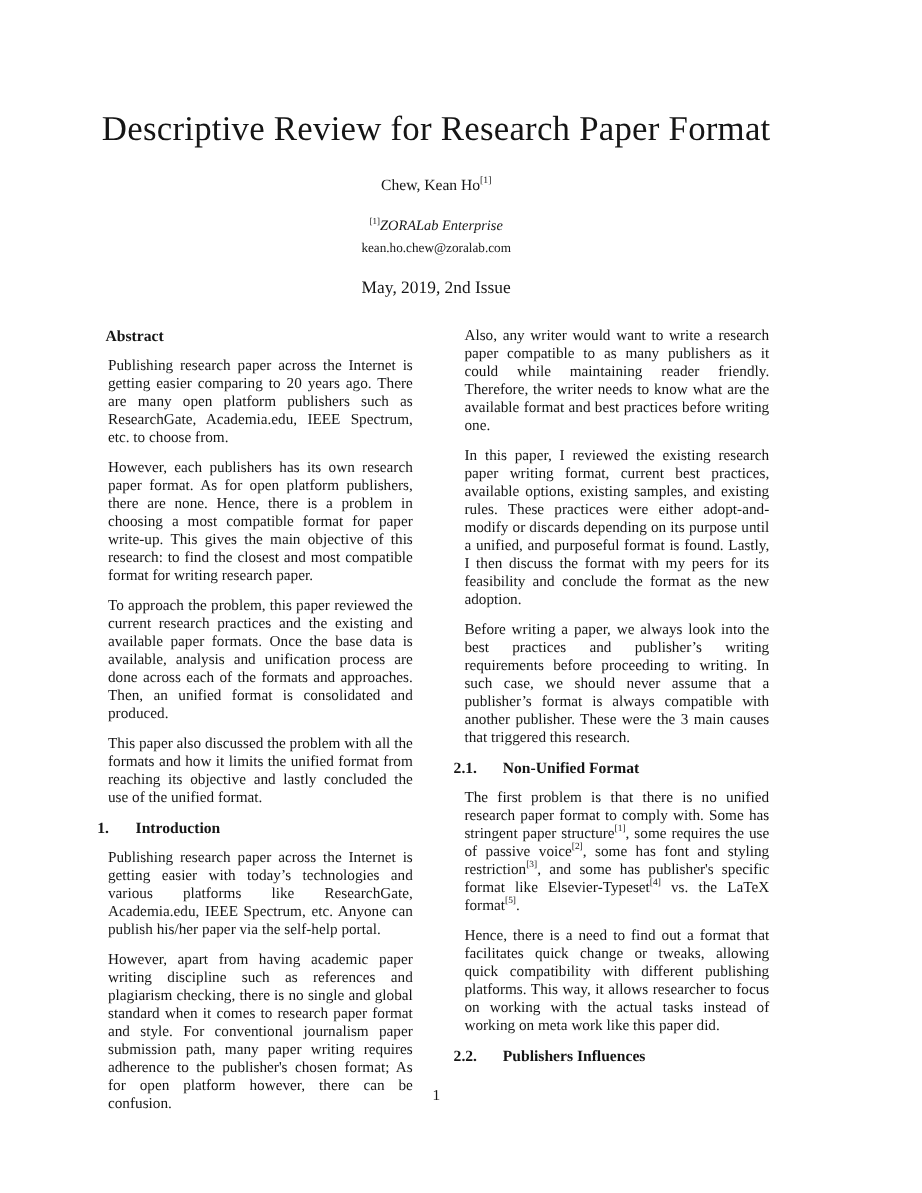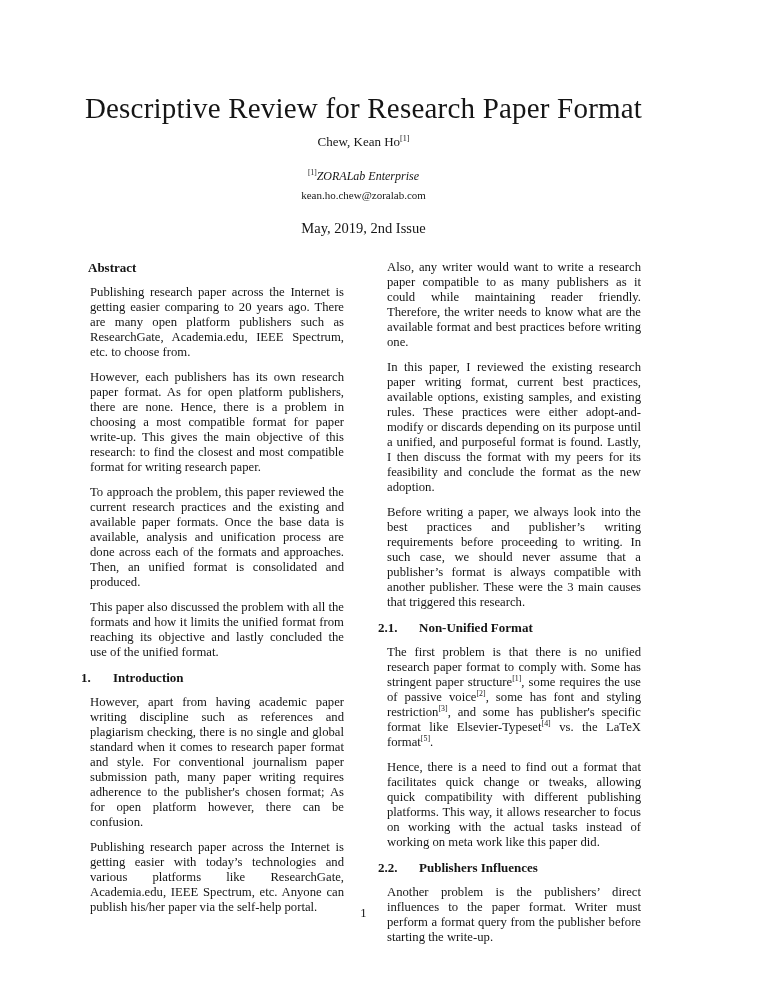--- a/index.html
+++ b/index.html
@@ -16,21 +16,21 @@
     position: relative;
     overflow: hidden;
   }
 
   
   .paper-header { text-align: center; padding-top: 90px; }
   .paper-title {
     font-size: 29px; font-weight: 400; line-height: 36px;
     letter-spacing: 0.2px;
   }
-  .author-line { margin-top: 8px; font-size: 13px; line-height: 16px; }
+  .author-line { margin-top: 20px; font-size: 13px; line-height: 16px; }
   .affiliation-line {
     margin-top: 17px; font-size: 12px; line-height: 19px;
     font-style: italic;
   }
   .affiliation-line sup { font-style: normal; }
   .email-line {
     margin-top: 3px;
     font-family: Liberation Serif, serif;
     font-size: 11px; line-height: 13px;
     color: var(--text, #151515);
@@ -86,35 +86,34 @@
   <div class="columns">
 
     <div class="col">
       <h2 class="section-heading plain">Abstract</h2>
       <p>Publishing research paper across the Internet is getting easier comparing to 20 years ago. There are many open platform publishers such as ResearchGate, Academia.edu, IEEE Spectrum, etc. to choose from.</p>
       <p>However, each publishers has its own research paper format. As for open platform publishers, there are none. Hence, there is a problem in choosing a most compatible format for paper write-up. This gives the main objective of this research: to find the closest and most compatible format for writing research paper.</p>
       <p>To approach the problem, this paper reviewed the current research practices and the existing and available paper formats. Once the base data is available, analysis and unification process are done across each of the formats and approaches. Then, an unified format is consolidated and produced.</p>
       <p>This paper also discussed the problem with all the formats and how it limits the unified format from reaching its objective and lastly concluded the use of the unified format.</p>
 
       <h2 class="section-heading"><span class="sec-num">1.</span><span>Introduction</span></h2>
+      <p>Publishing research paper across the Internet is getting easier with today’s technologies and various platforms like ResearchGate, Academia.edu, IEEE Spectrum, etc. Anyone can publish his/her paper via the self-help portal.</p>
       <p>However, apart from having academic paper writing discipline such as references and plagiarism checking, there is no single and global standard when it comes to research paper format and style. For conventional journalism paper submission path, many paper writing requires adherence to the publisher's chosen format; As for open platform however, there can be confusion.</p>
-      <p>Publishing research paper across the Internet is getting easier with today’s technologies and various platforms like ResearchGate, Academia.edu, IEEE Spectrum, etc. Anyone can publish his/her paper via the self-help portal.</p>
     </div>
 
     <div class="col">
       <p>Also, any writer would want to write a research paper compatible to as many publishers as it could while maintaining reader friendly. Therefore, the writer needs to know what are the available format and best practices before writing one.</p>
       <p>In this paper, I reviewed the existing research paper writing format, current best practices, available options, existing samples, and existing rules. These practices were either adopt-and-modify or discards depending on its purpose until a unified, and purposeful format is found. Lastly, I then discuss the format with my peers for its feasibility and conclude the format as the new adoption.</p>
 
       <p>Before writing a paper, we always look into the best practices and publisher’s writing requirements before proceeding to writing. In such case, we should never assume that a publisher’s format is always compatible with another publisher. These were the 3 main causes that triggered this research.</p>
 
       <h2 class="section-heading"><span class="sec-num sub">2.1.</span><span>Non-Unified Format</span></h2>
       <p>The first problem is that there is no unified research paper format to comply with. Some has stringent paper structure<sup>[1]</sup>, some requires the use of passive voice<sup>[2]</sup>, some has font and styling restriction<sup>[3]</sup>, and some has publisher's specific format like Elsevier-Typeset<sup>[4]</sup> vs. the LaTeX format<sup>[5]</sup>.</p>
       <p>Hence, there is a need to find out a format that facilitates quick change or tweaks, allowing quick compatibility with different publishing platforms. This way, it allows researcher to focus on working with the actual tasks instead of working on meta work like this paper did.</p>
 
       <h2 class="section-heading"><span class="sec-num sub">2.2.</span><span>Publishers Influences</span></h2>
-      <p>Another problem is the publishers’ direct influences to the paper format. Writer must perform a format query from the publisher before starting the write-up.</p>
     </div>
 
   </div>
 
   <div class="page-number">1</div>
 
 </div>
 
 </body></html>

